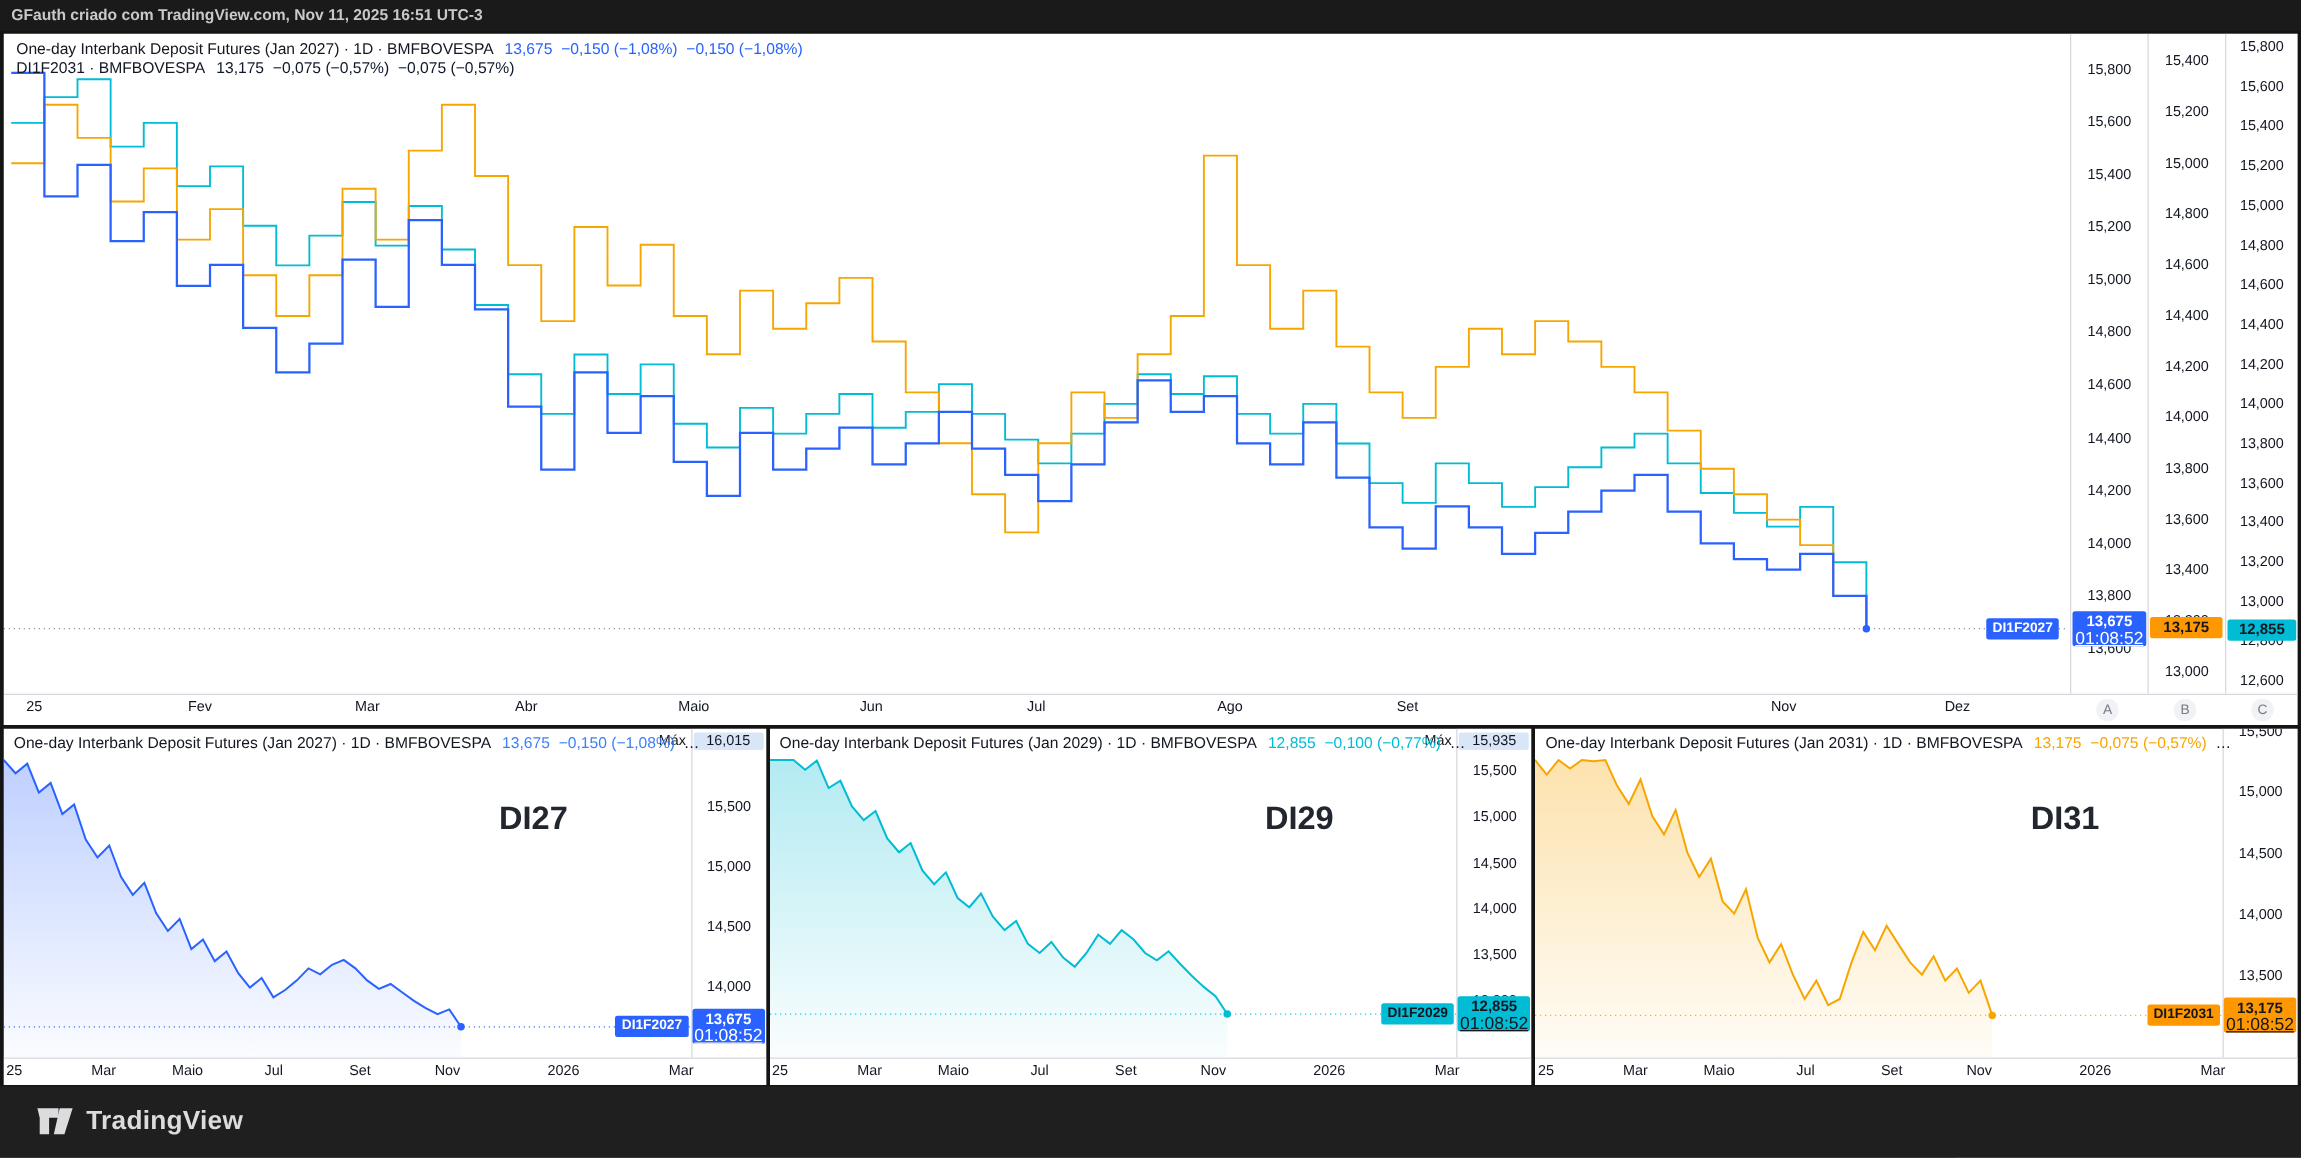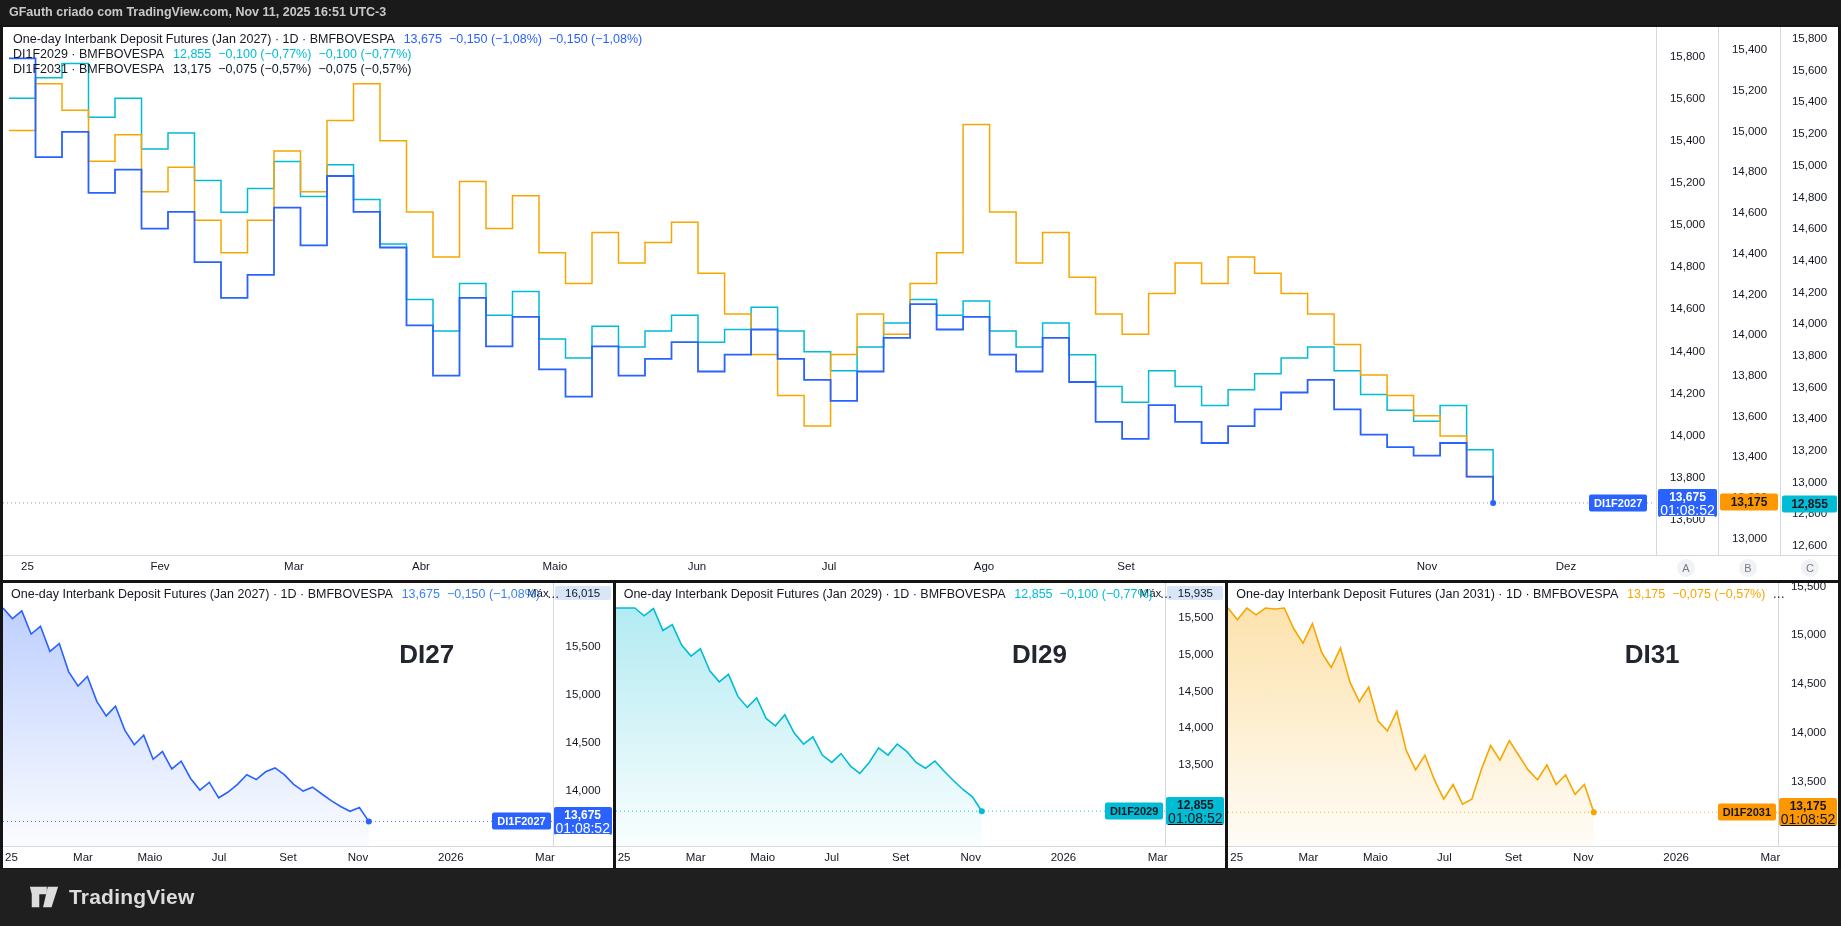--- a/index.html
+++ b/index.html
@@ -66,24 +66,20 @@
         <path d="M6,71.3L32.5,71.3L32.5,50.7L59.0,50.7L59.0,36.4L85.5,36.4L85.5,90.3L112.0,90.3L112.0,71.3L138.5,71.3L138.5,121.9L165.0,121.9L165.0,106.1L191.5,106.1L191.5,153.6L218.0,153.6L218.0,185.3L244.5,185.3L244.5,161.5L271.0,161.5L271.0,134.6L297.5,134.6L297.5,169.5L324.0,169.5L324.0,137.8L350.5,137.8L350.5,172.6L377.0,172.6L377.0,217.0L403.5,217.0L403.5,272.4L430.0,272.4L430.0,304.1L456.5,304.1L456.5,256.6L483.0,256.6L483.0,288.2L509.5,288.2L509.5,264.5L536.0,264.5L536.0,312.0L562.5,312.0L562.5,331.0L589.0,331.0L589.0,299.3L615.5,299.3L615.5,319.9L642.0,319.9L642.0,304.1L668.5,304.1L668.5,288.2L695.0,288.2L695.0,315.2L721.6,315.2L721.6,302.5L748.1,302.5L748.1,280.3L774.6,280.3L774.6,304.1L801.1,304.1L801.1,324.7L827.6,324.7L827.6,343.7L854.1,343.7L854.1,319.9L880.6,319.9L880.6,296.1L907.1,296.1L907.1,272.4L933.6,272.4L933.6,288.2L960.1,288.2L960.1,274.0L986.6,274.0L986.6,304.1L1013.1,304.1L1013.1,319.9L1039.6,319.9L1039.6,296.1L1066.1,296.1L1066.1,327.8L1092.6,327.8L1092.6,359.5L1119.1,359.5L1119.1,375.3L1145.6,375.3L1145.6,343.7L1172.1,343.7L1172.1,359.5L1198.6,359.5L1198.6,378.5L1225.1,378.5L1225.1,362.7L1251.6,362.7L1251.6,346.8L1278.1,346.8L1278.1,331.0L1304.6,331.0L1304.6,319.9L1331.1,319.9L1331.1,343.7L1357.6,343.7L1357.6,367.4L1384.1,367.4L1384.1,383.3L1410.6,383.3L1410.6,394.3L1437.1,394.3L1437.1,378.5L1463.6,378.5L1463.6,422.8L1490.1,422.8L1490.1,477.5" fill="none" stroke="#00BCD4" stroke-width="1.5"></path>
         <path d="M6,103.6L32.5,103.6L32.5,56.8L59.0,56.8L59.0,83.3L85.5,83.3L85.5,134.2L112.0,134.2L112.0,107.7L138.5,107.7L138.5,164.7L165.0,164.7L165.0,140.3L191.5,140.3L191.5,193.2L218.0,193.2L218.0,225.8L244.5,225.8L244.5,193.2L271.0,193.2L271.0,124.0L297.5,124.0L297.5,164.7L324.0,164.7L324.0,93.5L350.5,93.5L350.5,56.8L377.0,56.8L377.0,113.8L403.5,113.8L403.5,185.1L430.0,185.1L430.0,229.9L456.5,229.9L456.5,154.6L483.0,154.6L483.0,201.4L509.5,201.4L509.5,168.8L536.0,168.8L536.0,225.8L562.5,225.8L562.5,256.4L589.0,256.4L589.0,205.5L615.5,205.5L615.5,236.0L642.0,236.0L642.0,215.6L668.5,215.6L668.5,195.3L695.0,195.3L695.0,246.2L721.6,246.2L721.6,286.9L748.1,286.9L748.1,327.6L774.6,327.6L774.6,368.4L801.1,368.4L801.1,398.9L827.6,398.9L827.6,327.6L854.1,327.6L854.1,286.9L880.6,286.9L880.6,307.3L907.1,307.3L907.1,256.4L933.6,256.4L933.6,225.8L960.1,225.8L960.1,97.5L986.6,97.5L986.6,185.1L1013.1,185.1L1013.1,236.0L1039.6,236.0L1039.6,205.5L1066.1,205.5L1066.1,250.3L1092.6,250.3L1092.6,286.9L1119.1,286.9L1119.1,307.3L1145.6,307.3L1145.6,266.5L1172.1,266.5L1172.1,236.0L1198.6,236.0L1198.6,256.4L1225.1,256.4L1225.1,229.9L1251.6,229.9L1251.6,246.2L1278.1,246.2L1278.1,266.5L1304.6,266.5L1304.6,286.9L1331.1,286.9L1331.1,317.5L1357.6,317.5L1357.6,348.0L1384.1,348.0L1384.1,368.4L1410.6,368.4L1410.6,388.7L1437.1,388.7L1437.1,409.1L1463.6,409.1L1463.6,449.8L1490.1,449.8L1490.1,475.3" fill="none" stroke="#F7A600" stroke-width="1.5"></path>
         <path d="M6,31.3L32.5,31.3L32.5,130.1L59.0,130.1L59.0,104.9L85.5,104.9L85.5,165.8L112.0,165.8L112.0,142.7L138.5,142.7L138.5,201.6L165.0,201.6L165.0,184.8L191.5,184.8L191.5,235.2L218.0,235.2L218.0,270.9L244.5,270.9L244.5,247.8L271.0,247.8L271.0,180.6L297.5,180.6L297.5,218.4L324.0,218.4L324.0,149.0L350.5,149.0L350.5,184.8L377.0,184.8L377.0,220.5L403.5,220.5L403.5,298.3L430.0,298.3L430.0,348.7L456.5,348.7L456.5,270.9L483.0,270.9L483.0,319.3L509.5,319.3L509.5,289.9L536.0,289.9L536.0,342.4L562.5,342.4L562.5,369.7L589.0,369.7L589.0,319.3L615.5,319.3L615.5,348.7L642.0,348.7L642.0,331.9L668.5,331.9L668.5,315.1L695.0,315.1L695.0,344.5L721.6,344.5L721.6,327.7L748.1,327.7L748.1,302.5L774.6,302.5L774.6,331.9L801.1,331.9L801.1,352.9L827.6,352.9L827.6,373.9L854.1,373.9L854.1,344.5L880.6,344.5L880.6,310.9L907.1,310.9L907.1,277.2L933.6,277.2L933.6,302.5L960.1,302.5L960.1,289.9L986.6,289.9L986.6,327.7L1013.1,327.7L1013.1,344.5L1039.6,344.5L1039.6,310.9L1066.1,310.9L1066.1,355.0L1092.6,355.0L1092.6,394.9L1119.1,394.9L1119.1,411.8L1145.6,411.8L1145.6,378.1L1172.1,378.1L1172.1,394.9L1198.6,394.9L1198.6,416.0L1225.1,416.0L1225.1,399.2L1251.6,399.2L1251.6,382.3L1278.1,382.3L1278.1,365.5L1304.6,365.5L1304.6,352.9L1331.1,352.9L1331.1,382.3L1357.6,382.3L1357.6,407.6L1384.1,407.6L1384.1,420.2L1410.6,420.2L1410.6,428.6L1437.1,428.6L1437.1,416.0L1463.6,416.0L1463.6,449.6L1490.1,449.6L1490.1,475.9" fill="none" stroke="#2962FF" stroke-width="1.8"></path>
         <circle cx="1490.1" cy="475.9" r="3" fill="#2962FF"></circle>
       </svg>
 
     <div class="legend">
       <div class="legend-row">
         <span>One-day Interbank Deposit Futures (Jan 2027) · 1D · BMFBOVESPA</span>
         <span class="vals" style="color:#2962FF"><span>13,675</span><span>−0,150 (−1,08%)</span><span>−0,150 (−1,08%)</span></span>
-      </div>
-      <div class="legend-row">
-        <span>DI1F2029 · BMFBOVESPA</span>
-        <span class="vals" style="color:#00BCD4"><span>12,855</span><span>−0,100 (−0,77%)</span><span>−0,100 (−0,77%)</span></span>
       </div>
       <div class="legend-row">
         <span>DI1F2031 · BMFBOVESPA</span>
         <span class="vals" style="color:#0f172a"><span>13,175</span><span>−0,075 (−0,57%)</span><span>−0,075 (−0,57%)</span></span>
       </div>
     </div>
 
     <div class="axis-col" id="axisA" style="left:1653px;width:62px;">
         <div class="tick" style="top: 29.2px;">15,800</div>
         <div class="tick" style="top: 71.3px;">15,600</div>

